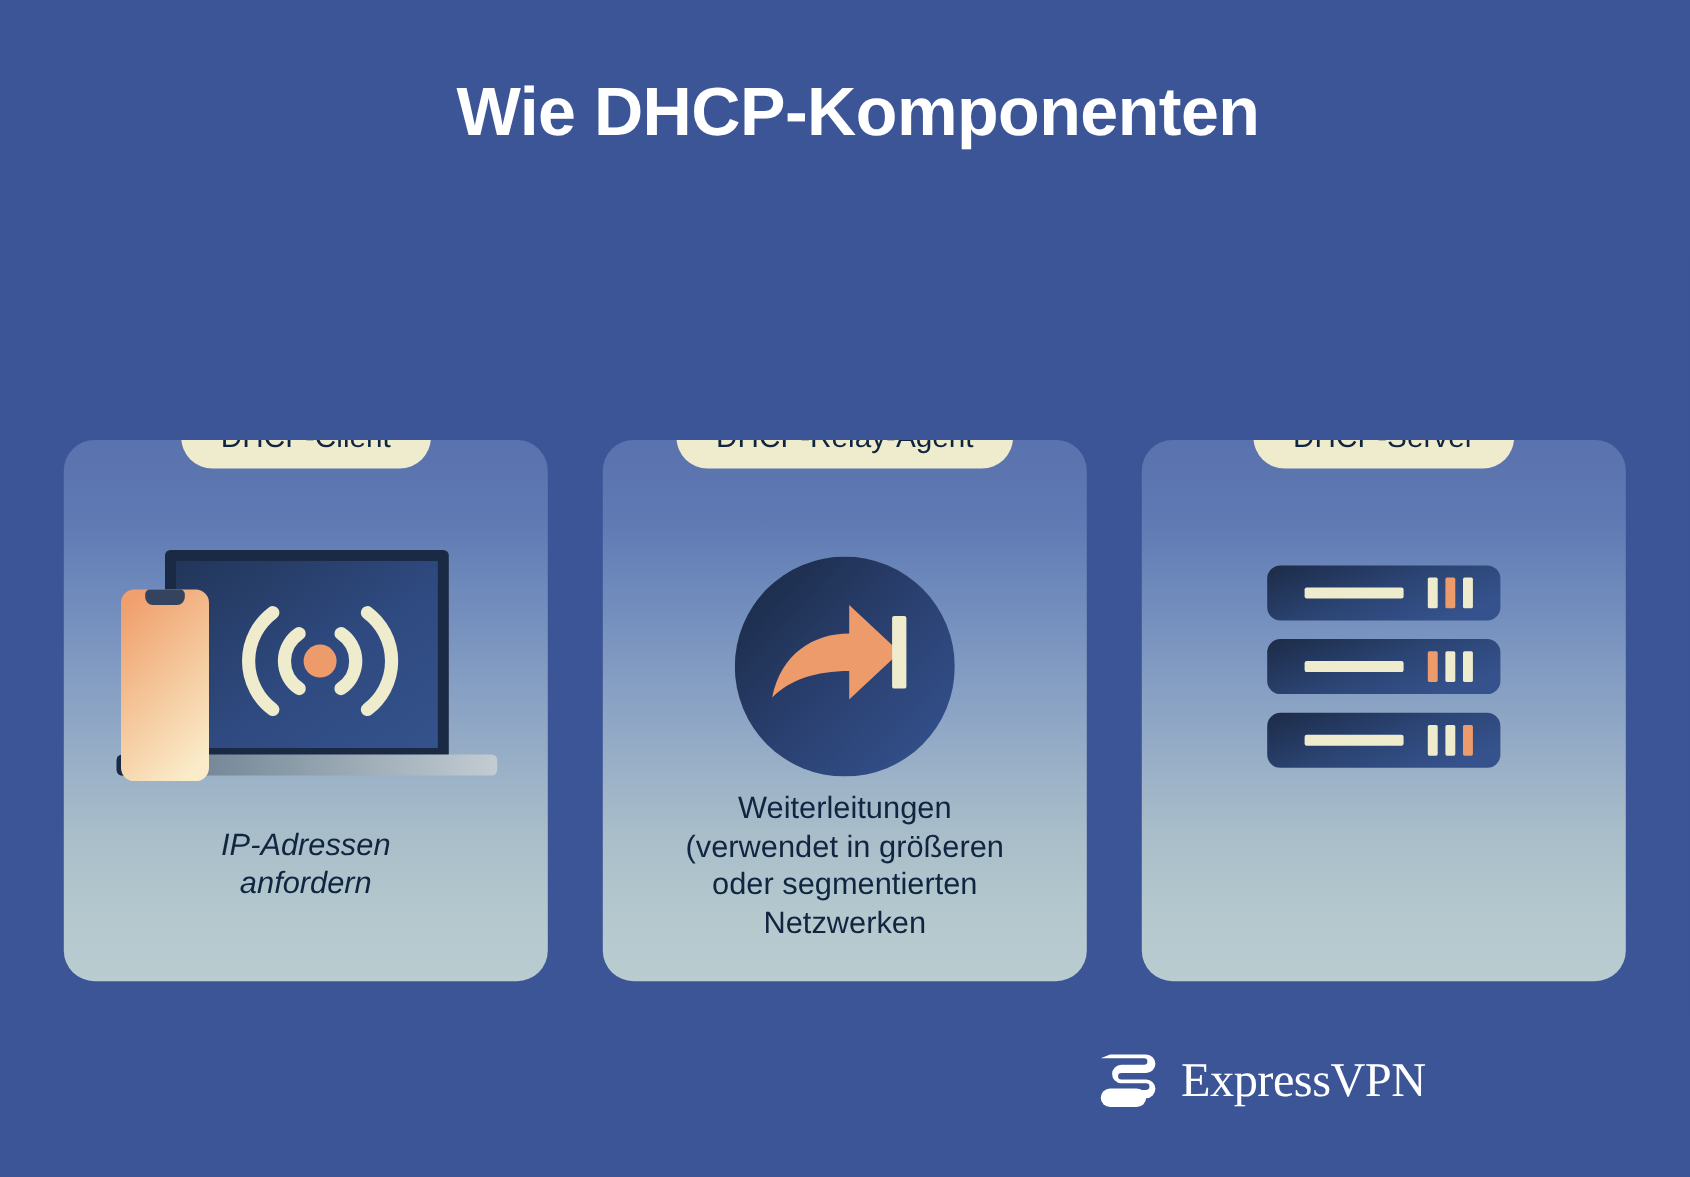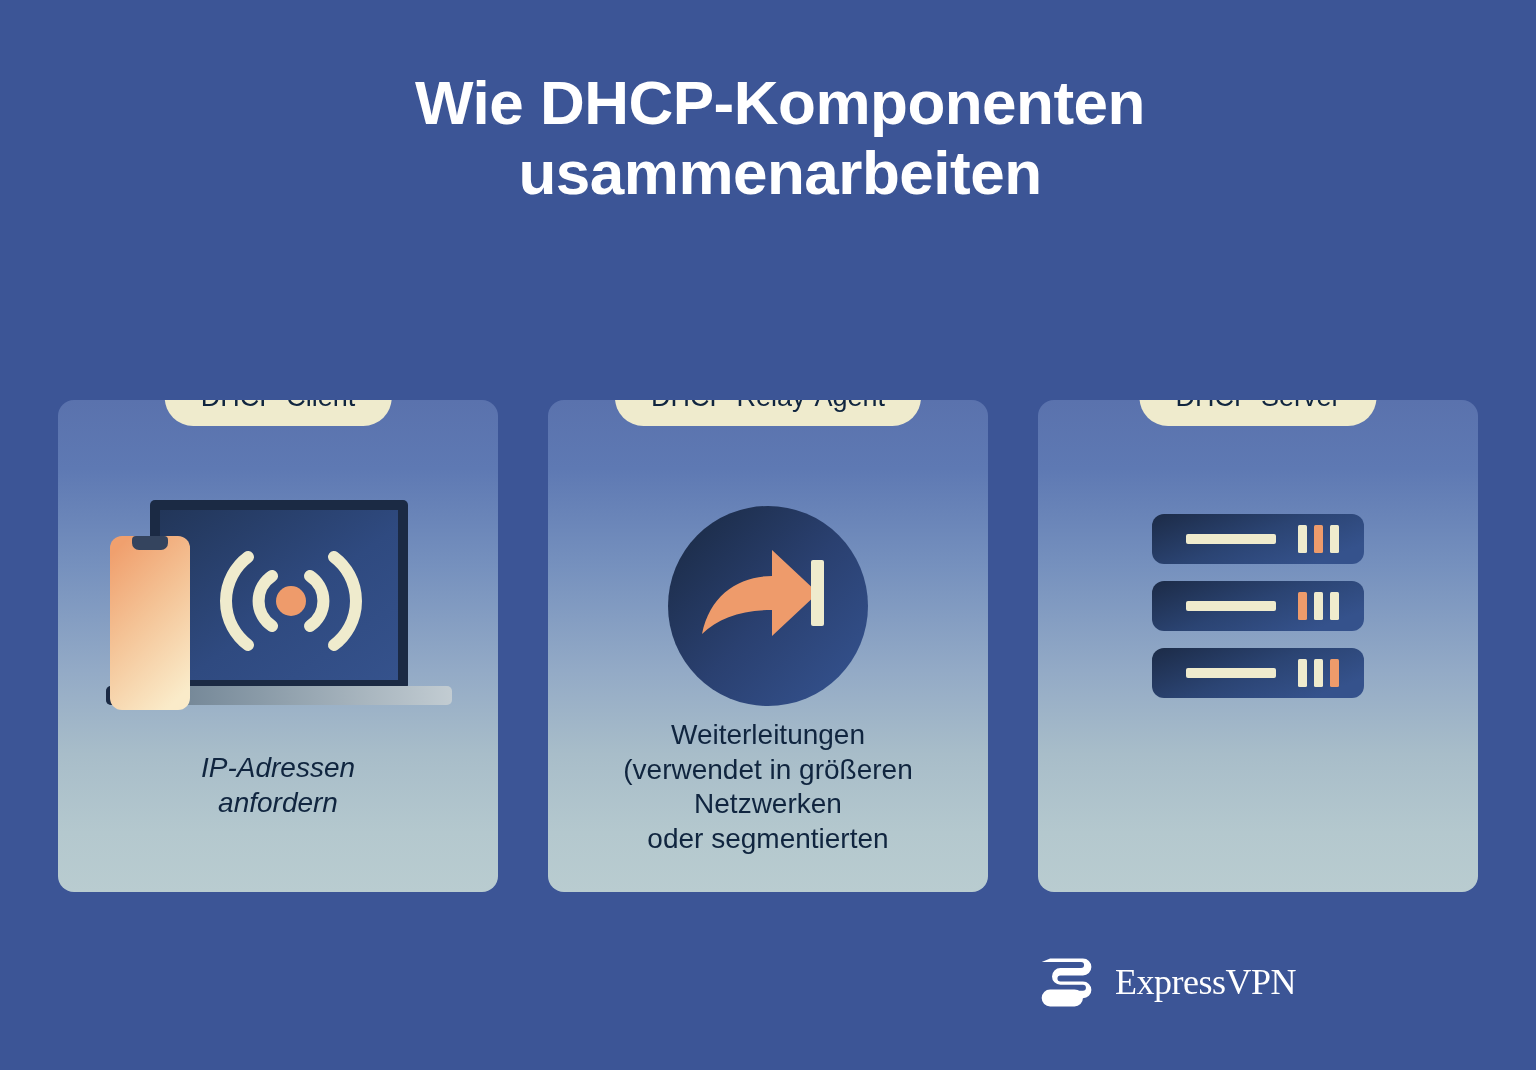--- a/index.html
+++ b/index.html
@@ -47,21 +47,21 @@
     width: 1420px;
     height: 492px;
     display: flex;
     justify-content: space-between;
   }
 
   .card {
     position: relative;
     width: 440px;
     height: 492px;
-    border-radius: 16px;
+    border-radius: 28px;
     background: linear-gradient(180deg,
         #5A72AD 0%,
         #5E79B3 14%,
         #7691BE 34%,
         #93AAC6 55%,
         #A8BDC9 72%,
         #B4C8CE 88%,
         #B9CCD0 100%);
     overflow: hidden;
   }
@@ -116,34 +116,33 @@
     right: 240px;
     bottom: 58px;
     display: flex;
     align-items: center;
     gap: 18px;
   }
   .brand-mark { width: 60px; height: 60px; display: block; }
   .brand-word {
     color: #FFFFFF;
     font-family: "Liberation Serif", "DejaVu Serif", serif;
-    font-size: 36px;
+    font-size: 44px;
     font-weight: normal;
     letter-spacing: -0.5px;
     line-height: 1;
   }
 </style>
 </head>
 <body>
 
 <div class="infographic">
 
   <h1 class="title">
     <span class="title-line">Wie DHCP-Komponenten</span>
-    <span class="title-line">usammenarbeiten</span>
   </h1>
 
   <div class="cards">
 
     <div class="card">
       <div class="pill">DHCP-Client</div>
 
       <div class="art">
         <svg width="360" height="225" viewBox="0 0 360 225">
           <defs>
@@ -206,22 +205,22 @@
 
           <path d="M 34 128 C 42 88 72 70 104 70 L 104 44 L 150 87 L 104 130 L 104 104 C 74 104 50 112 34 128 Z" fill="#EE9B6B"></path>
 
           <rect x="143" y="54" width="13" height="66" rx="2" fill="#EFEBCD"></rect>
         </svg>
       </div>
 
       <div class="caption four-line">
         <div>Weiterleitungen</div>
         <div>(verwendet in größeren</div>
+        <div>oder segmentierten</div>
         <div>Netzwerken</div>
-        <div>oder segmentierten</div>
       </div>
     </div>
 
     <div class="card">
       <div class="pill">DHCP-Server</div>
 
       <div class="art">
         <svg width="220" height="192" viewBox="0 0 220 192">
           <defs>
             <linearGradient id="srvGrad" x1="0" y1="0" x2="1" y2="0.6">

